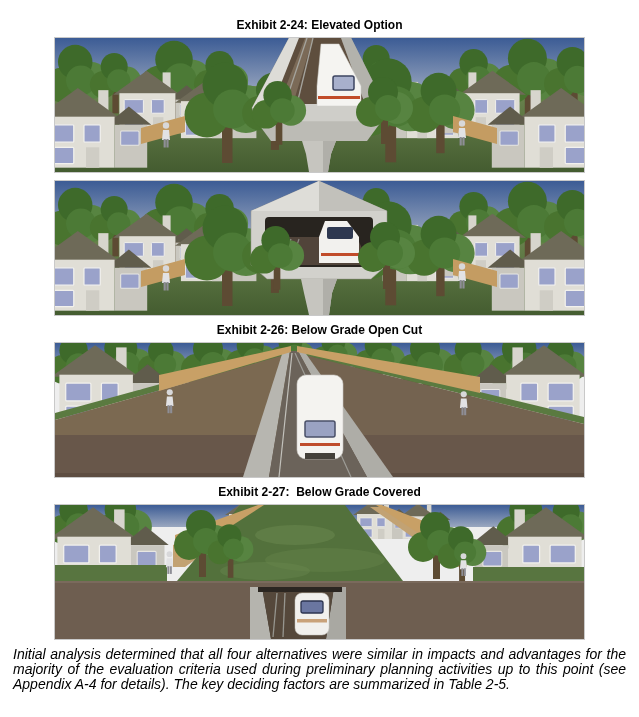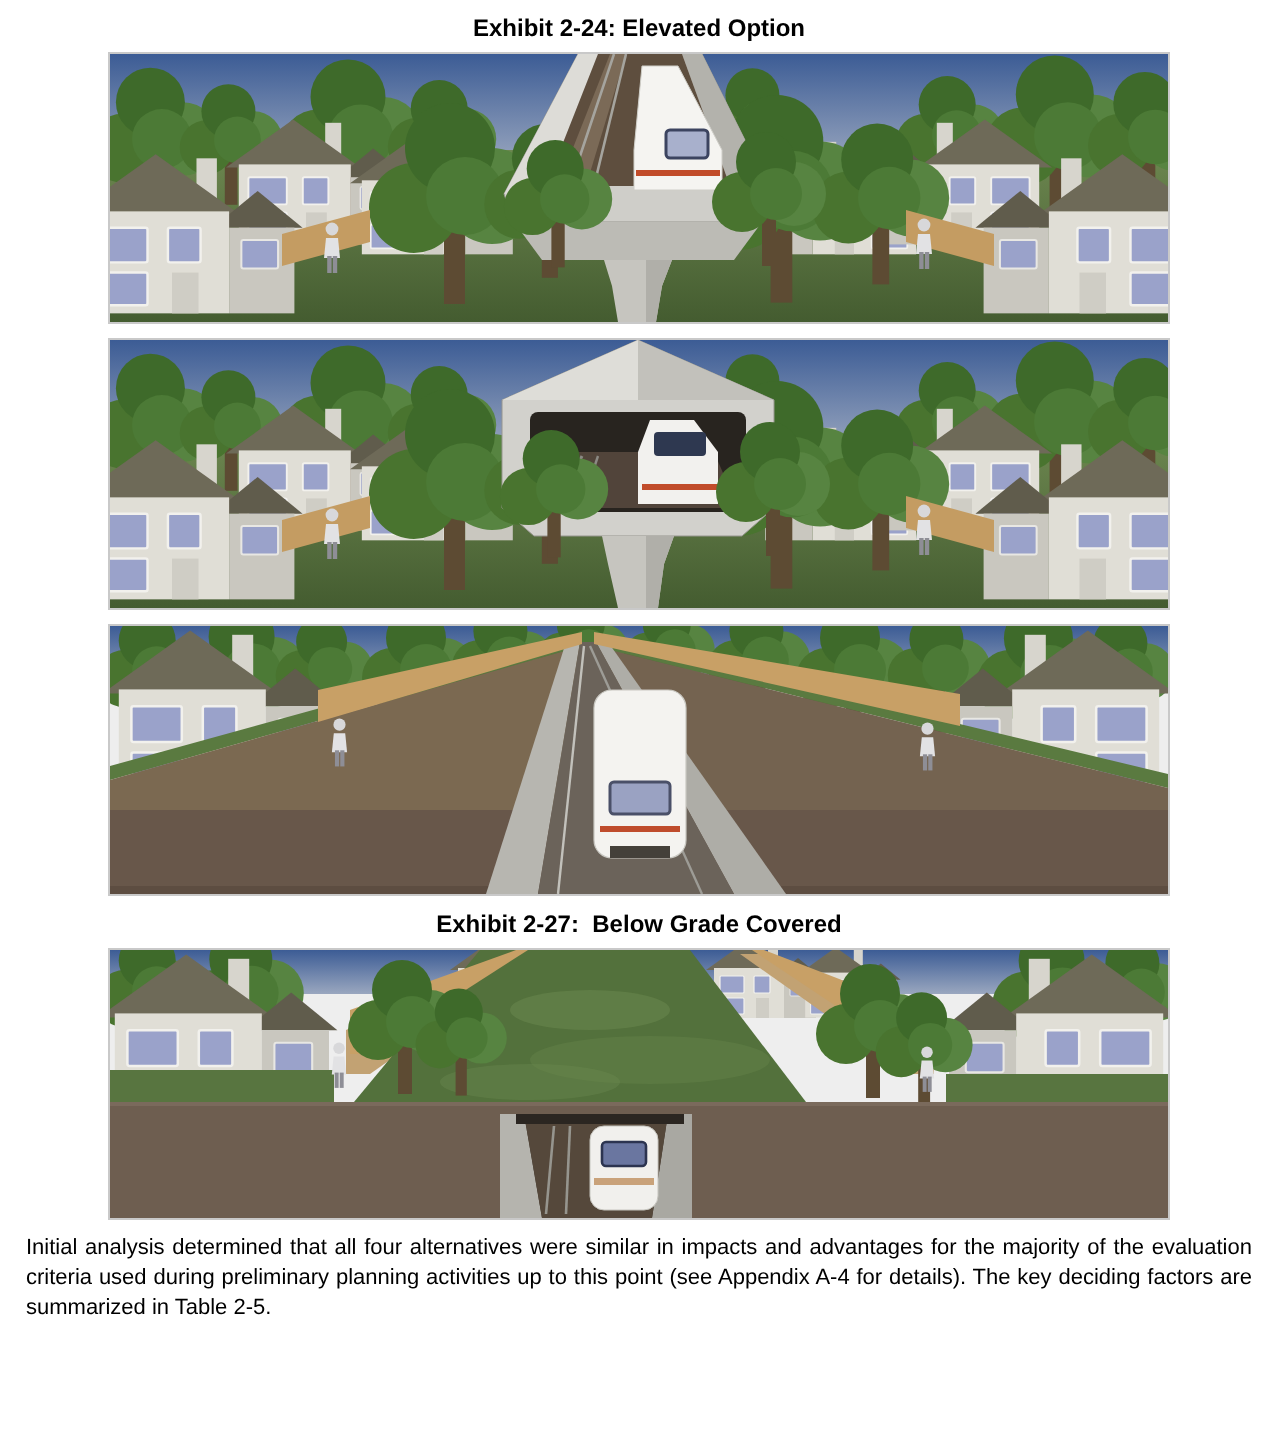--- a/index.html
+++ b/index.html
@@ -1,22 +1,22 @@
 <!DOCTYPE html>
 <html><head>
 <meta charset="utf-8">
 <style>
   html,body{margin:0;padding:0;background:#ffffff;}
   body{width:639px;height:717px;font-family:"Liberation Sans",sans-serif;color:#000;overflow:hidden;}
-  .page{padding:7px 12px 0;}
+  .page{padding:18px 12px 0;}
   .exhibit{margin:0 0 7px;}
   .exhibit-caption{font-size:12px;font-weight:bold;text-align:center;line-height:14px;margin:0 0 5px;white-space:pre;}
   .image-frame{width:529px;margin:0 auto;border:1px solid #c9c9c9;line-height:0;background:#eee;}
   svg.scene{display:block;width:529px;height:134px;}
-  .body-text{font-size:11px;line-height:15px;text-align:justify;margin:1px 1px 0;}
+  .body-text{font-size:14px;line-height:15px;text-align:justify;margin:1px 1px 0;font-style:italic;}
   .defs-holder{position:absolute;width:0;height:0;overflow:hidden;}
 </style>
 </head>
 <body>
 
 <div class="page">
 
   <svg class="defs-holder" aria-hidden="true">
     <defs>
       <linearGradient id="skyG" x1="0" y1="0" x2="0" y2="1">
@@ -146,20 +146,21 @@
         </g>
         <g>
           <use href="#g-tree" transform="translate(194,46) scale(0.95)"></use>
           <use href="#g-tree" transform="translate(302,42) scale(1.0)"></use>
         </g>
       </svg>
     </div>
   </figure>
 
   <figure class="exhibit">
+    <figcaption class="exhibit-caption">Exhibit 2-26: Below Grade Open Cut</figcaption>
     <div class="image-frame">
       <svg class="scene" viewBox="0 0 529 134">
         <rect x="0" y="0" width="529" height="30" fill="url(#skyG)"></rect>
         <g>
           <use href="#g-tree" transform="translate(-8,-6) scale(0.95)"></use>
           <use href="#g-tree" transform="translate(35,-10) scale(1.1)"></use>
           <use href="#g-tree" transform="translate(82,-4) scale(0.85)"></use>
           <use href="#g-tree" transform="translate(125,-8) scale(1.0)"></use>
           <use href="#g-tree" transform="translate(170,-10) scale(0.9)"></use>
           <use href="#g-tree" transform="translate(213,-12) scale(0.8)"></use>

